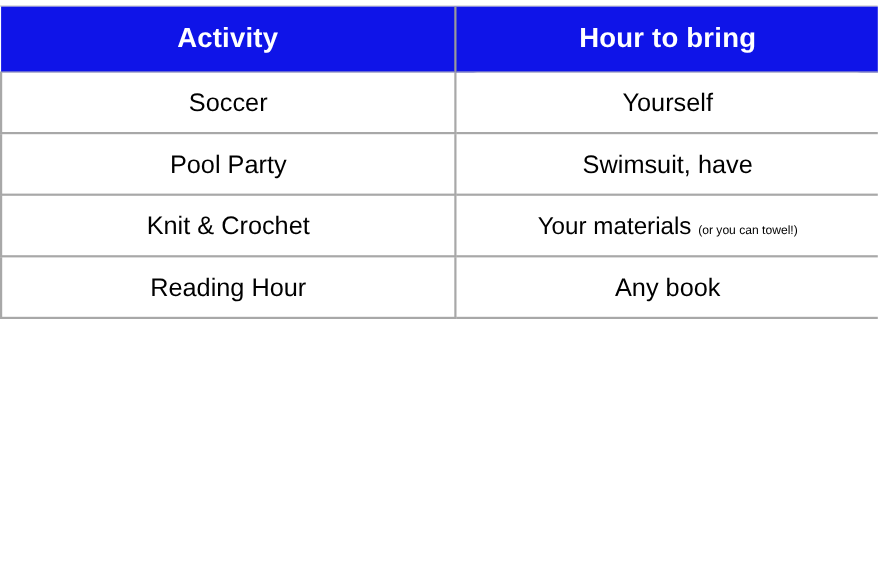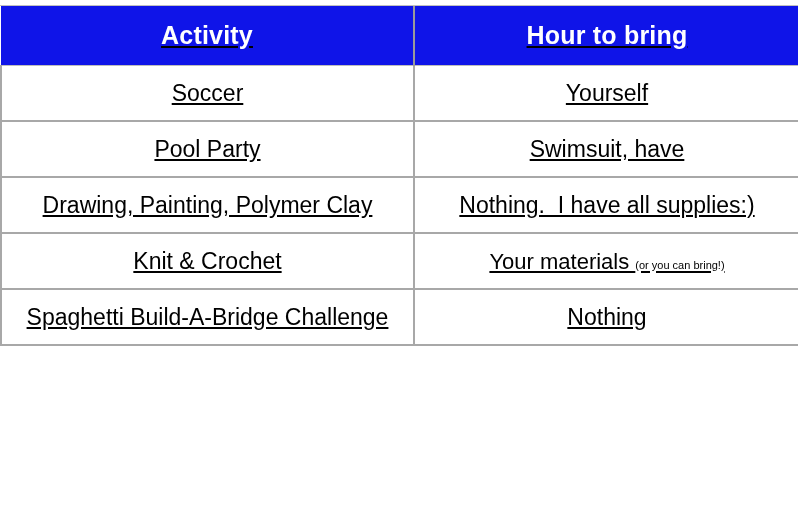--- a/index.html
+++ b/index.html
@@ -11,21 +11,20 @@
     width: 798px;
     height: 514px;
     font-family: "Liberation Sans", sans-serif;
     overflow: hidden;
   }
   .sheet {
     position: relative;
     width: 798px;
     height: 514px;
     background: #ffffff;
-    text-decoration: underline;
   }
   .top-strip {
     height: 6px;
     width: 798px;
     background: #ffffff;
     border-bottom: 1px solid #c0c0c0;
     box-sizing: border-box;
   }
   table.activity-table {
     width: 798px;
@@ -109,32 +108,26 @@
           <span class="main-text">Yourself</span><span class="note-small"></span>
         </td>
       </tr>
       <tr>
         <td class="cell-activity">Pool Party</td>
         <td class="cell-bring">
           <span class="main-text">Swimsuit, have</span><span class="note-small"></span>
         </td>
       </tr>
       <tr>
-        <td class="cell-activity">Drawing, Painting, Polymer Clay</td>
-        <td class="cell-bring">
-          <span class="main-text">Nothing.  I have all supplies:)</span><span class="note-small"></span>
+        <td class="cell-activity">Knit &amp; Crochet</td>
+        <td class="cell-bring small-variant">
+          <span class="main-text">Your materials </span><span class="note-small">(or you can towel!)</span>
         </td>
       </tr>
       <tr>
-        <td class="cell-activity">Knit &amp; Crochet</td>
-        <td class="cell-bring small-variant">
-          <span class="main-text">Your materials </span><span class="note-small">(or you can bring!)</span>
-        </td>
-      </tr>
-      <tr>
-        <td class="cell-activity">Spaghetti Build-A-Bridge Challenge</td>
+        <td class="cell-activity">Reading Hour</td>
         <td class="cell-bring">
-          <span class="main-text">Nothing</span><span class="note-small"></span>
+          <span class="main-text">Any book</span><span class="note-small"></span>
         </td>
       </tr>
     </tbody>
   </table>
 </div>
 
 </body></html>

